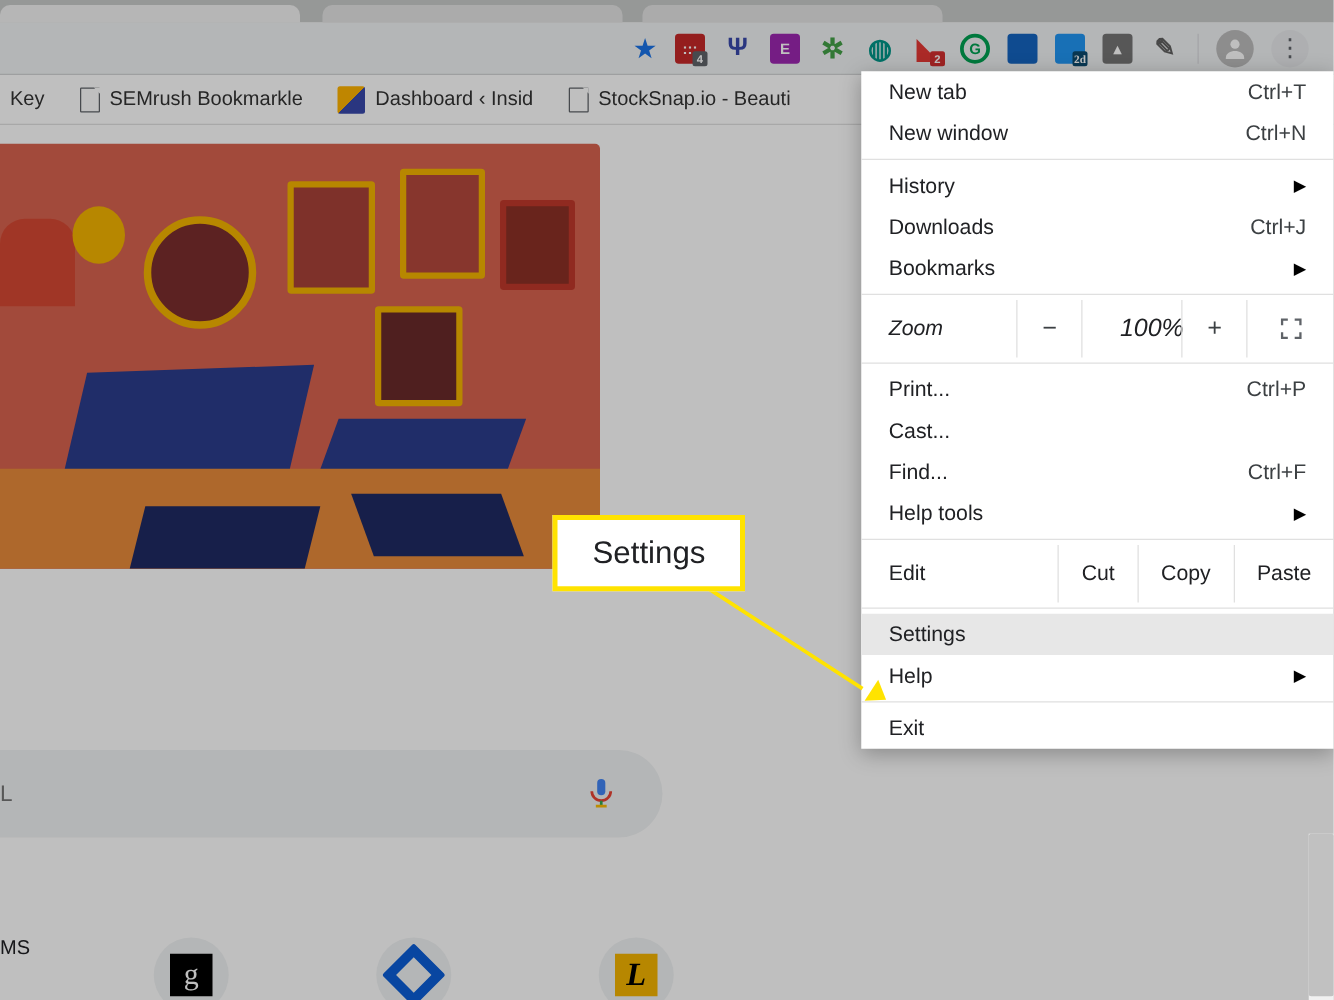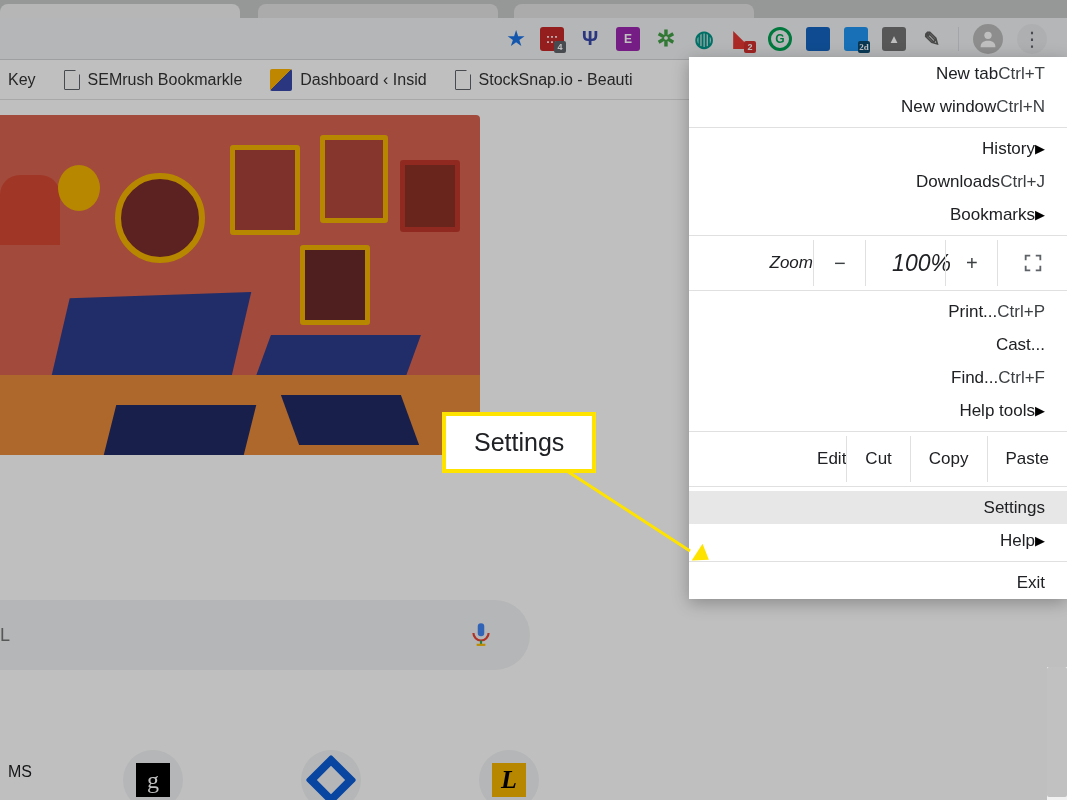--- a/index.html
+++ b/index.html
@@ -125,54 +125,54 @@
   .shortcut { width:130px; cursor:pointer; }
   .shortcut-icon {
     width:60px; height:60px; border-radius:50%;
     background:#f1f3f4; display:flex; align-items:center; justify-content:center;
     margin: 0 auto 12px;
   }
   .shortcut-icon .g { width:34px; height:34px; background:#000; color:#fff; font-family:Georgia,serif; font-size:24px; display:flex; align-items:center; justify-content:center;}
   .shortcut-icon .chase { width:36px;height:36px;border:8px solid #0b5ed7; transform:rotate(45deg); border-radius:2px;}
   .shortcut-icon .l { width:34px;height:34px; background:#f4b400; color:#000; font-family:Georgia,serif; font-style:italic; font-weight:bold; font-size:26px; display:flex;align-items:center;justify-content:center;}
   .shortcut-label { color:#202124; font-size:16px; }
-  .shortcut.partial .shortcut-label{text-align:center;margin-top:13px;}
+  .shortcut.partial .shortcut-label{text-align:left;}
 
   
   .menu {
     position:absolute;
     top:57px; right:0;
     width:378px;
     background:#fff;
     box-shadow: 0 4px 16px rgba(0,0,0,.28);
     z-index:10;
     font-size:17px; color:#202124;
   }
   .menu-row {
-    display:flex; align-items:center; justify-content:flex-end;
+    display:flex; align-items:center; justify-content:space-between;
     padding: 6px 22px;
     min-height:33px;
     cursor:pointer;
   }
   .menu-row.highlighted { background:#e7e7e7; }
   .menu-shortcut { color:#3c4043; font-size:17px;}
   .menu-arrow { color:#000; font-size:13px; }
   .menu-divider { height:1px; background:#e0e0e0; margin:4px 0; }
 
   .zoom-row { padding-right:0;font-style:italic; }
   .zoom-controls { display:flex; align-items:stretch; height:46px; }
   .zoom-btn {
     width:52px; border-left:1px solid #e0e0e0;
     display:flex; align-items:center; justify-content:center;
     font-size:20px; color:#3c4043; cursor:pointer;
   }
   .zoom-value-box {
     width:80px; border-left:1px solid #e0e0e0;
     display:flex; align-items:center; justify-content:center;
-    font-size:23px;
+    font-size:20px;
     padding-left:32px;
   }
   .fullscreen-btn {
     width:70px; border-left:1px solid #e0e0e0;
     display:flex; align-items:center; justify-content:center;
   }
   .fullscreen-btn svg { width:22px; height:22px; }
 
   .edit-row { padding-right:0; }
   .edit-controls { display:flex; height:46px; }

